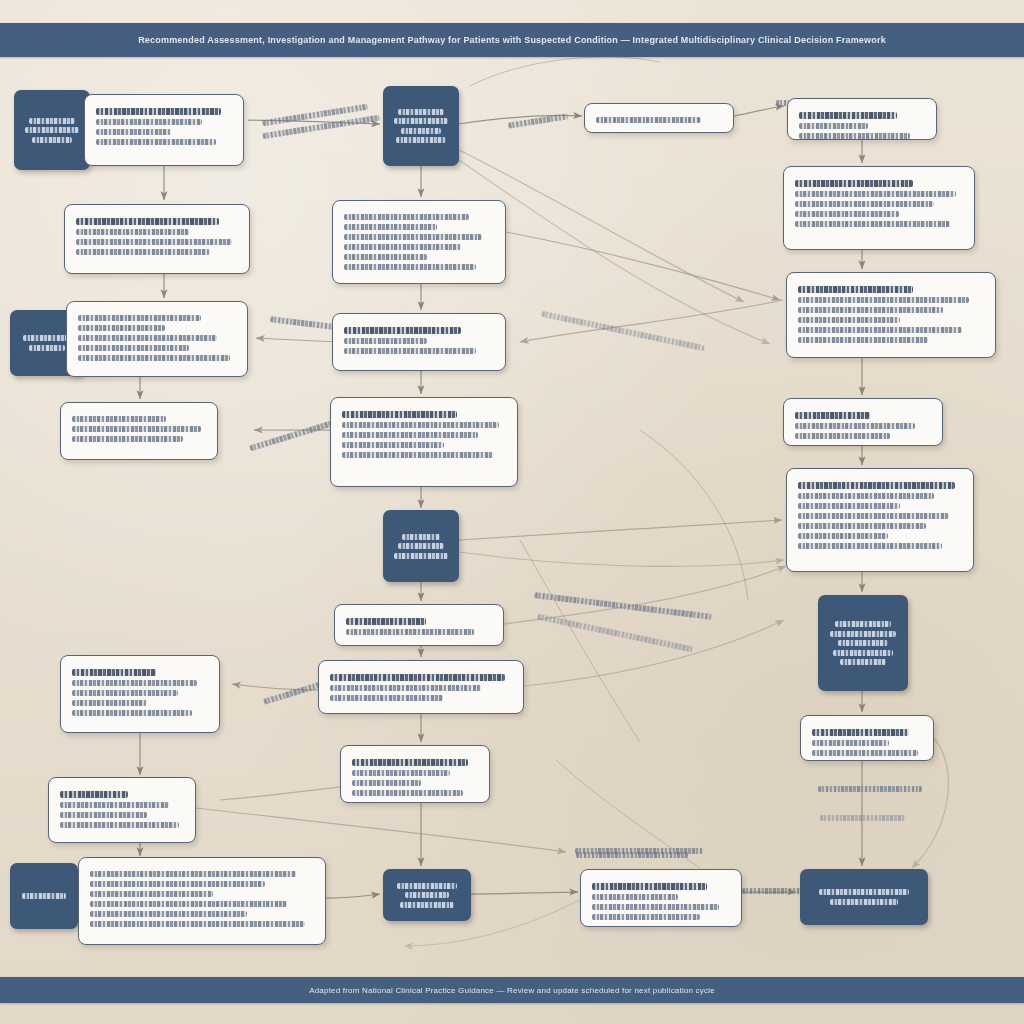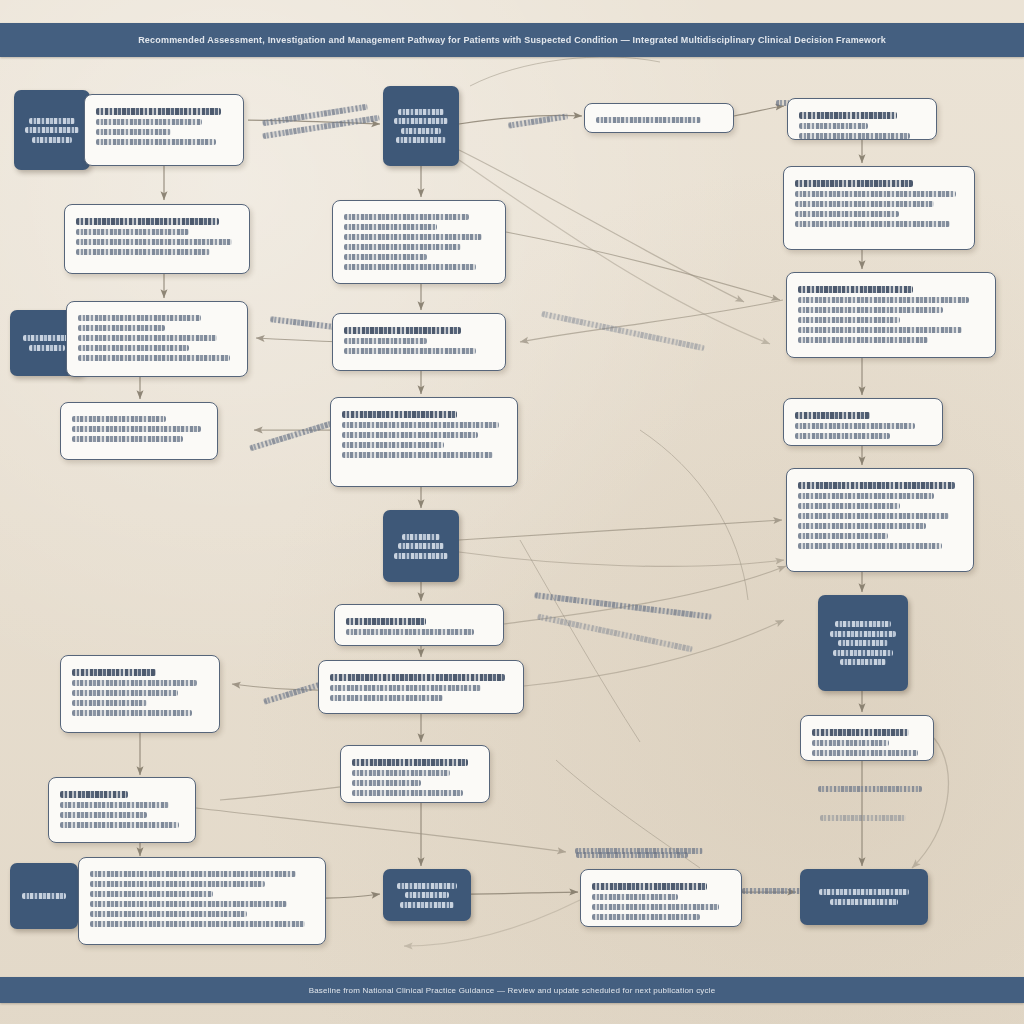--- a/index.html
+++ b/index.html
@@ -199,21 +199,21 @@
       <path d="M520,540 C560,610 600,680 640,742"></path>
       <path d="M470,86 C520,60 600,50 660,62"></path>
     </g>
   </svg>
 
   <div class="bar" id="header-bar" style="background: rgb(68, 95, 128);">
     <span class="bar-text">Recommended Assessment, Investigation and Management Pathway for Patients with Suspected Condition — Integrated Multidisciplinary Clinical Decision Framework</span>
   </div>
 
   <div class="bar" id="footer-bar" style="background: rgb(68, 95, 128);">
-    <span class="bar-text">Baseline from National Clinical Practice Guidance — Review and update scheduled for next publication cycle</span>
+    <span class="bar-text">Adapted from National Clinical Practice Guidance — Review and update scheduled for next publication cycle</span>
   </div>
 
   <div id="node-layer">
       <div class="node badge" title="Initial Triage Assessment" style="left: 14px; top: 90px; width: 76px; height: 80px;">
         <div style="width: 100%;">
           <div class="ln" style="width: 72%;"></div>
           <div class="ln" style="width: 84%;"></div>
           <div class="ln" style="width: 64%;"></div>
         </div>
         <span class="sr">Initial Triage Assessment</span>

